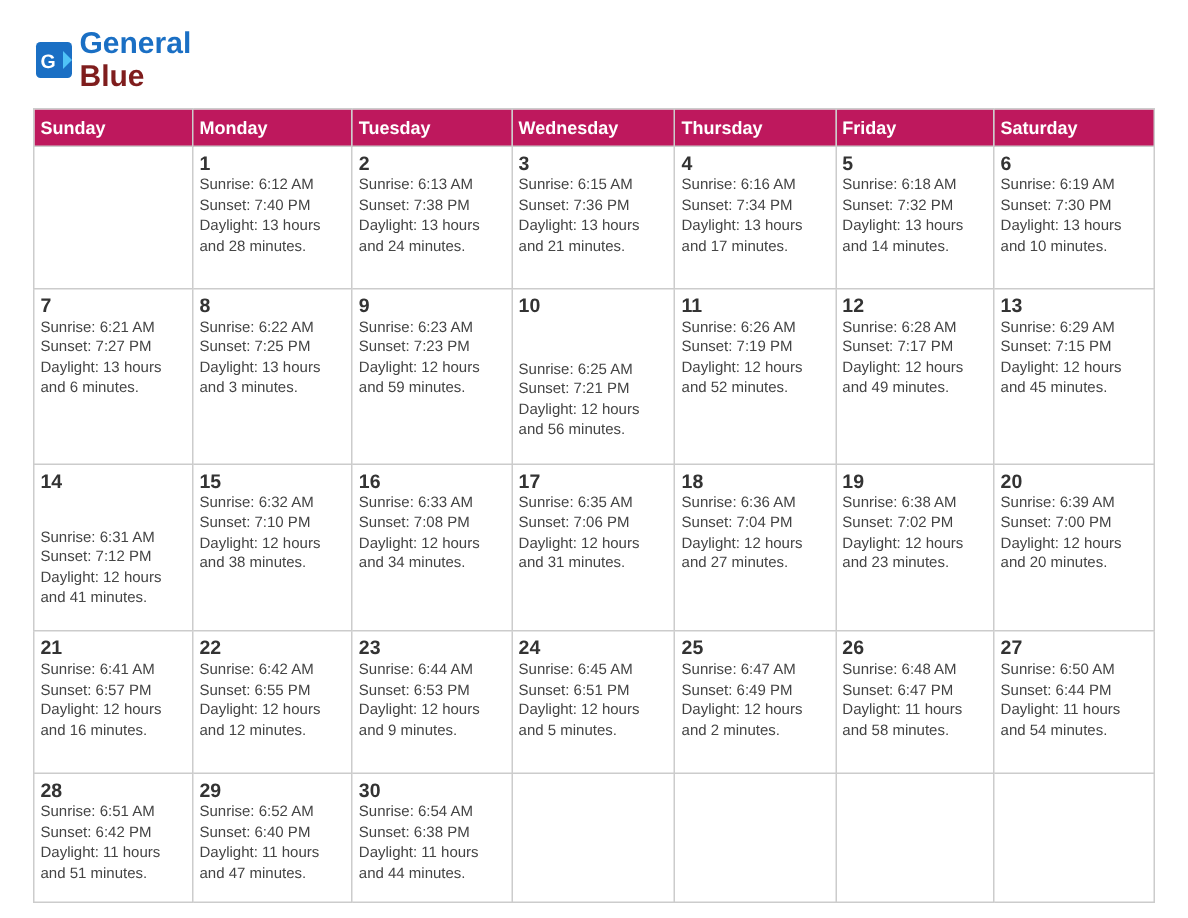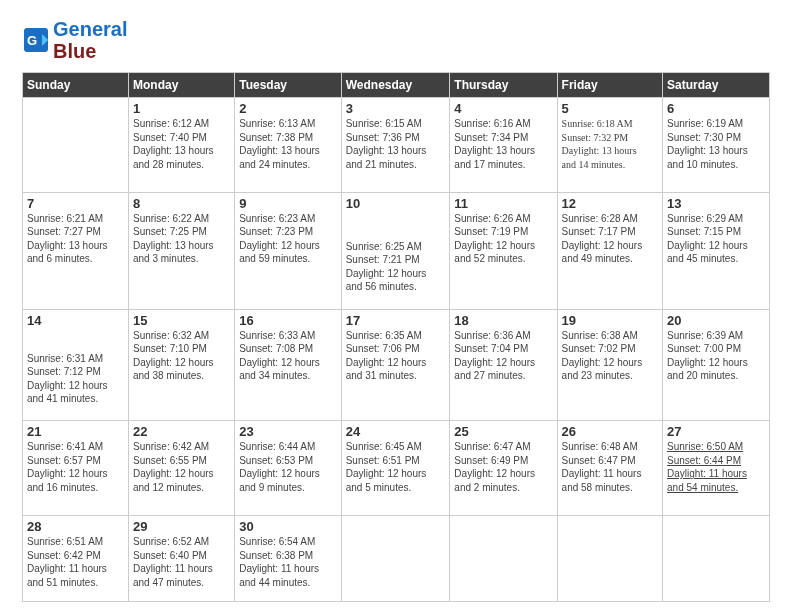--- a/index.html
+++ b/index.html
@@ -54,21 +54,21 @@
     .location {
       font-size: 14px;
       color: #555;
     }
     .calendar {
       width: 100%;
       border-collapse: collapse;
       flex: 1;
     }
     .calendar thead tr th {
-      background: #404040;
+      background: #be185d;
       color: #fff;
       font-size: 12px;
       font-weight: bold;
       padding: 5px 4px;
       text-align: left;
       border: 1px solid #ccc;
       margin-top: 48px;
     }
     .calendar tbody tr td {
       border: 1px solid #ccc;
@@ -160,21 +160,21 @@
           </td>
           <td>
             <span class="day-number">4</span>
             <div class="day-info" style="white-space: pre-line;">Sunrise: 6:16 AM
 Sunset: 7:34 PM
 Daylight: 13 hours
 and 17 minutes.</div>
           </td>
           <td>
             <span class="day-number">5</span>
-            <div class="day-info" style="white-space: pre-line; font-family: Liberation Serif, serif;">Sunrise: 6:18 AM
+            <div class="day-info" style="white-space: pre-line;">Sunrise: 6:18 AM
 Sunset: 7:32 PM
 Daylight: 13 hours
 and 14 minutes.</div>
           </td>
           <td>
             <span class="day-number">6</span>
             <div class="day-info" style="white-space: pre-line;">Sunrise: 6:19 AM
 Sunset: 7:30 PM
 Daylight: 13 hours
 and 10 minutes.</div>
@@ -320,21 +320,21 @@
           </td>
           <td>
             <span class="day-number">26</span>
             <div class="day-info" style="white-space: pre-line;">Sunrise: 6:48 AM
 Sunset: 6:47 PM
 Daylight: 11 hours
 and 58 minutes.</div>
           </td>
           <td>
             <span class="day-number">27</span>
-            <div class="day-info" style="white-space: pre-line; text-decoration: underline;">Sunrise: 6:50 AM
+            <div class="day-info" style="white-space: pre-line;">Sunrise: 6:50 AM
 Sunset: 6:44 PM
 Daylight: 11 hours
 and 54 minutes.</div>
           </td>
         </tr>
         <tr>
           <td>
             <span class="day-number">28</span>
             <div class="day-info" style="white-space: pre-line;">Sunrise: 6:51 AM
 Sunset: 6:42 PM

